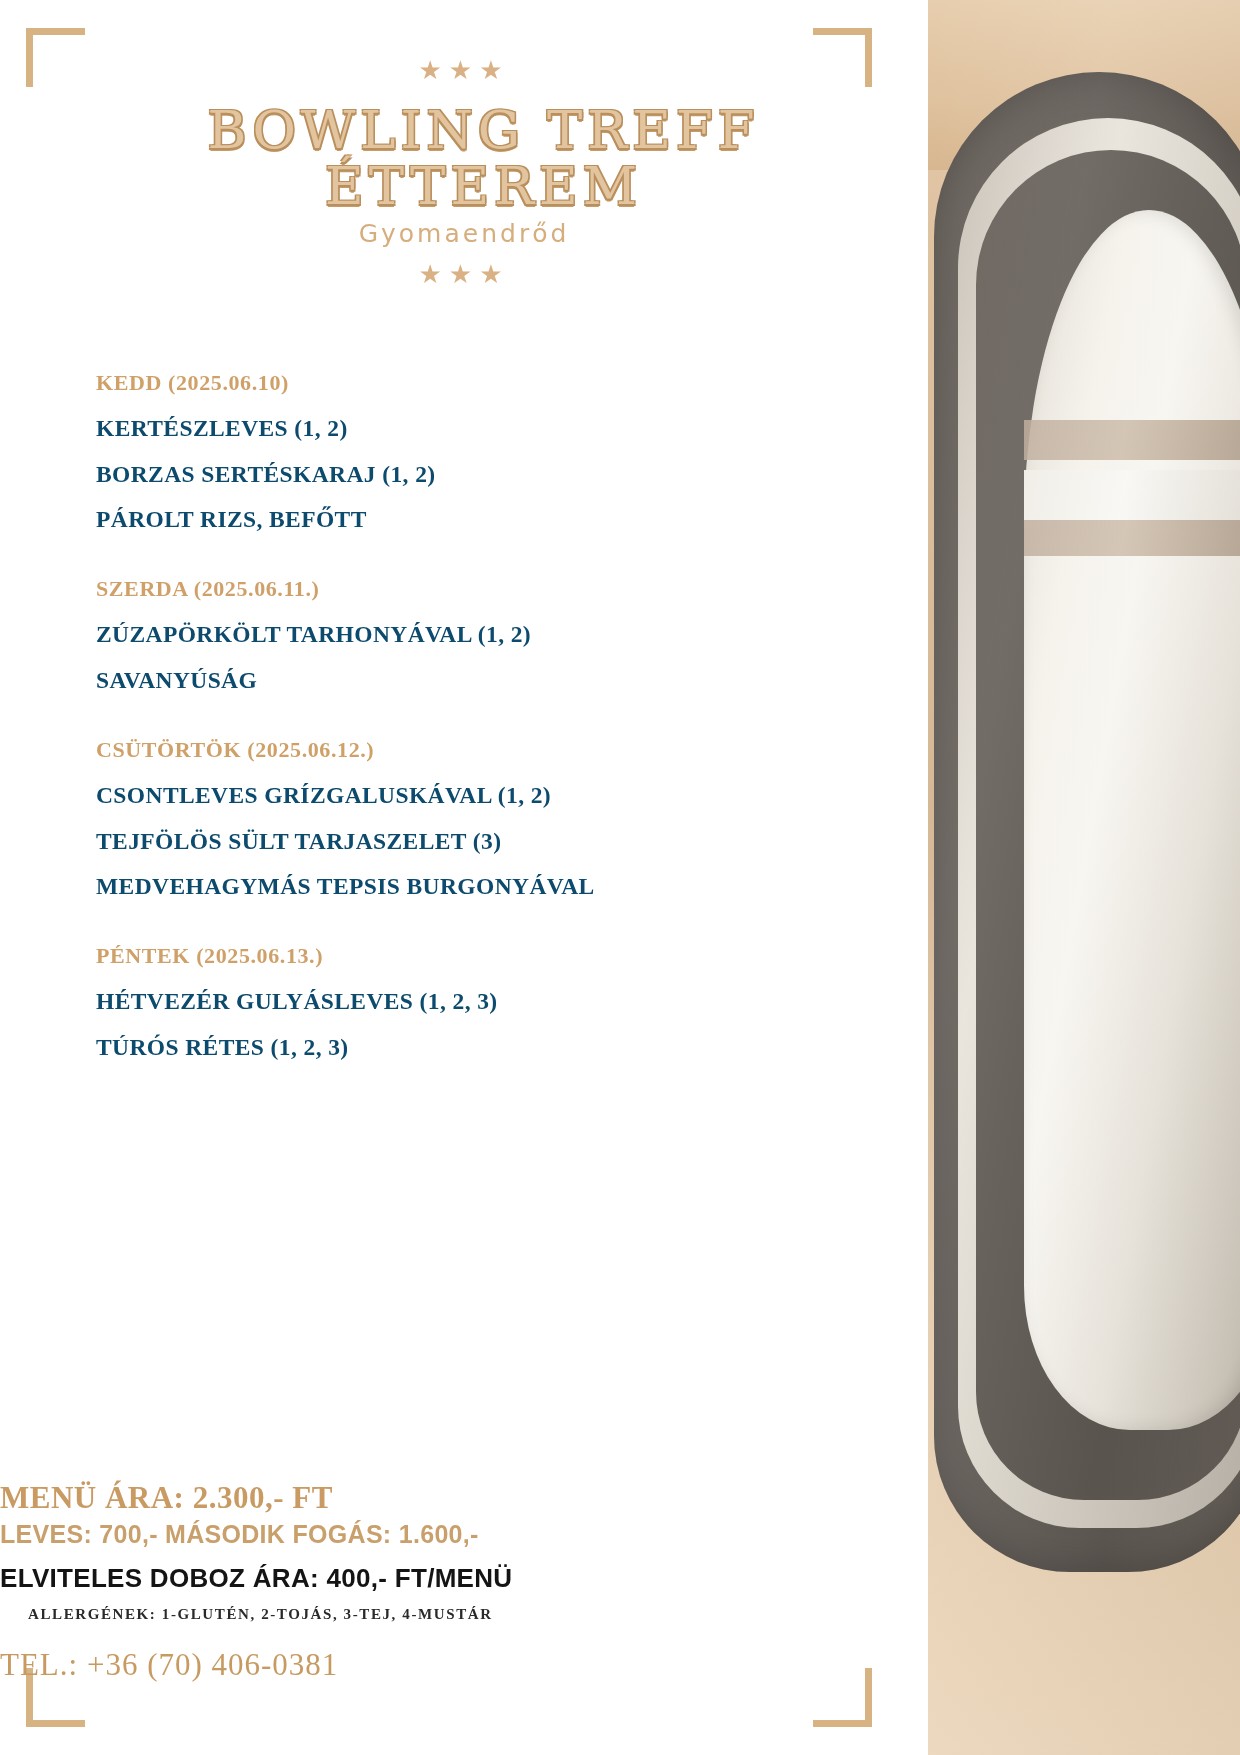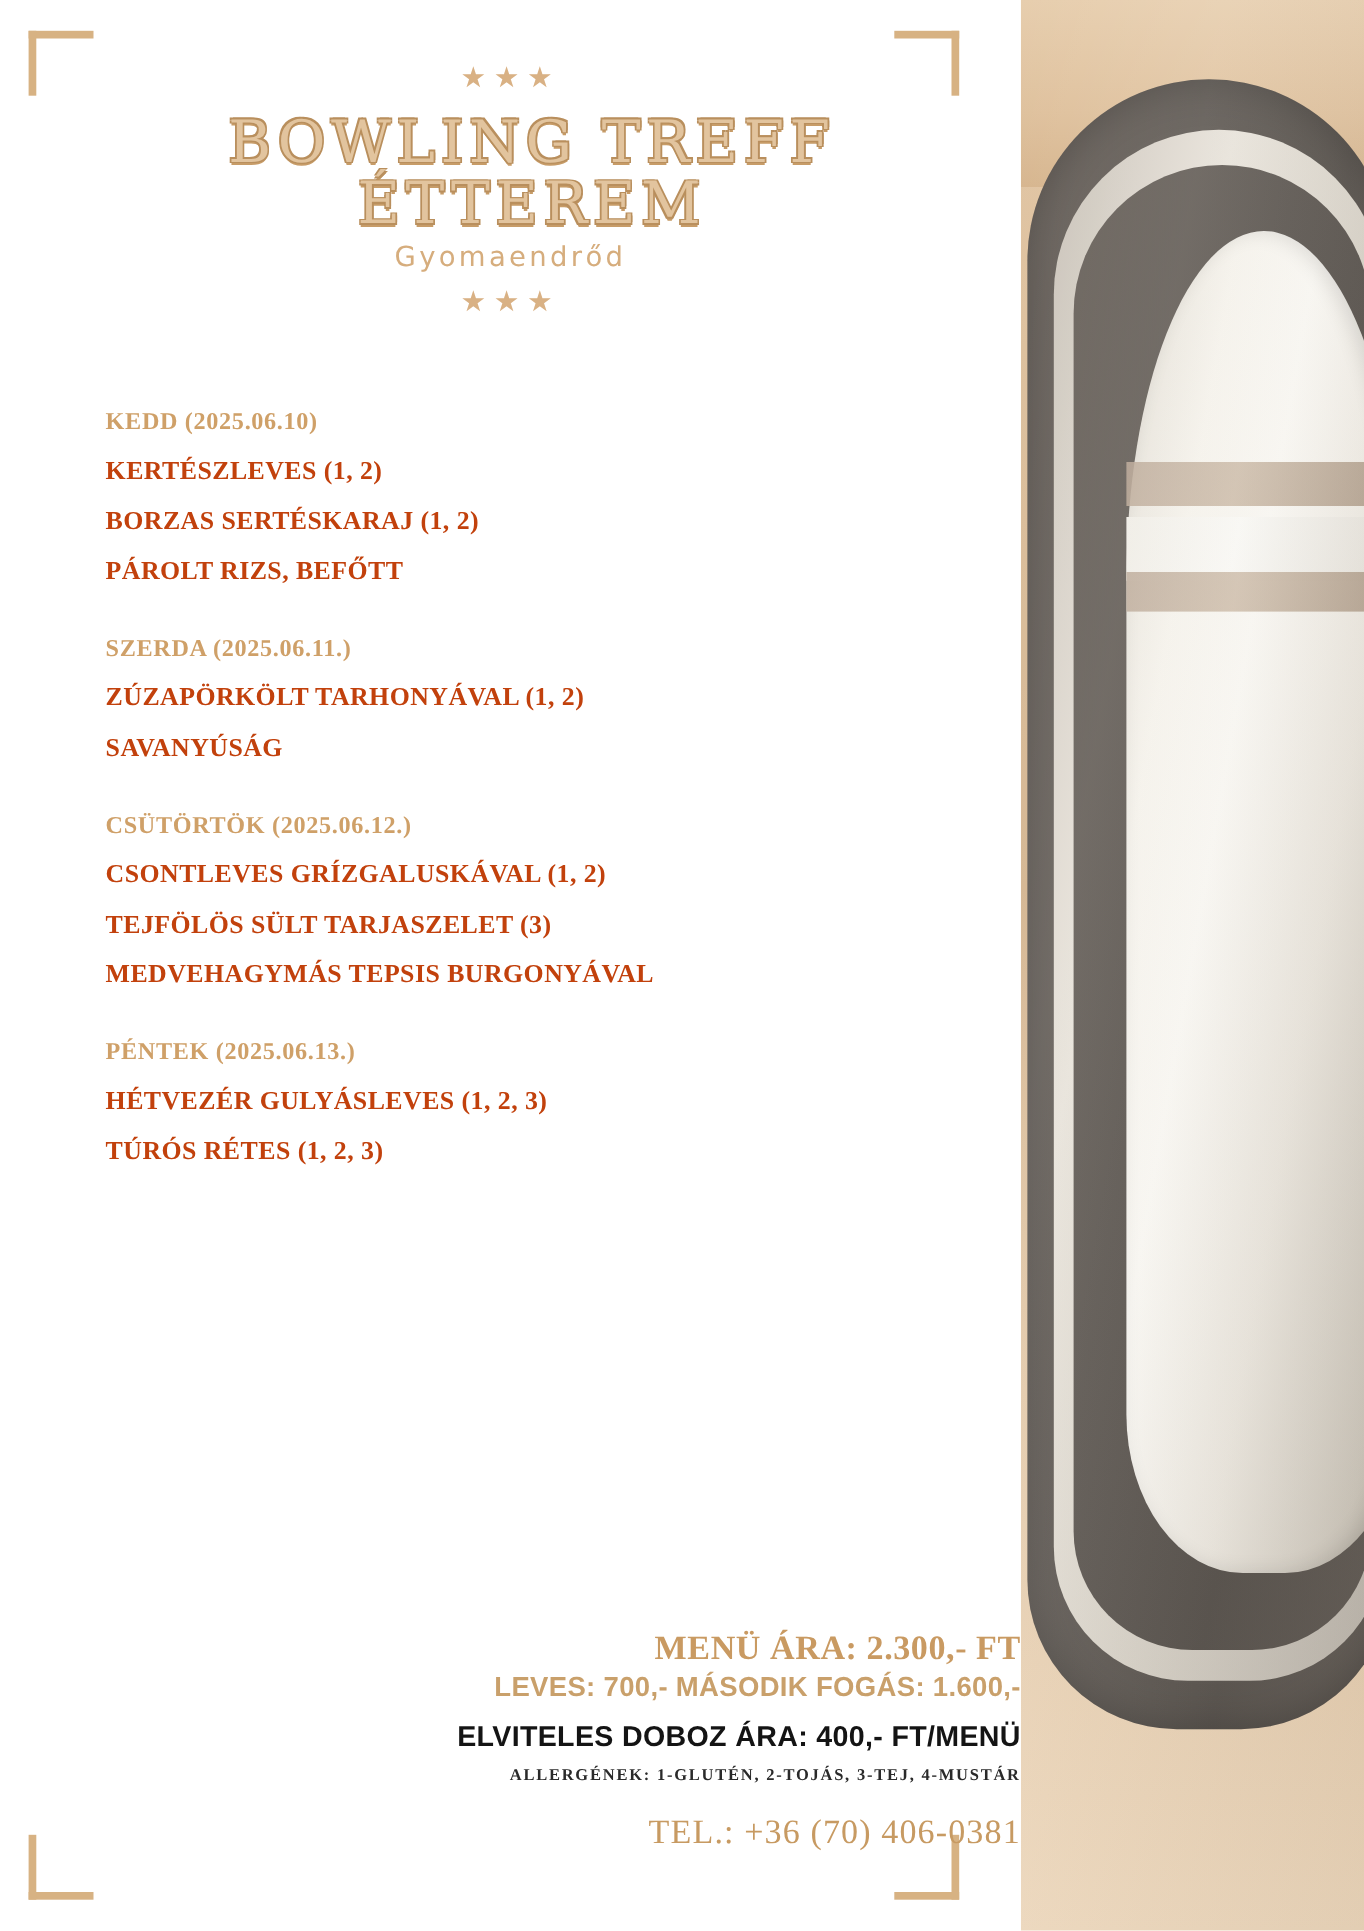--- a/index.html
+++ b/index.html
@@ -174,33 +174,33 @@
     font-size: 22px;
     letter-spacing: 0.6px;
     color: #cfa068;
     margin-bottom: 18px;
   }
   .dish {
     font-family: "Liberation Serif", serif;
     font-weight: bold;
     font-size: 23.5px;
     letter-spacing: 0.4px;
-    color: #c2410c;
+    color: #0c4a6e;
     margin-bottom: 16px;
     line-height: 1.25;
   }
   .dish.empty { color: #2b2b2b; }
 
   
   .footer {
     position: absolute;
-    left: 12px;
+    left: 0;
     right: 0;
     bottom: 72px;
-    text-align: right;
+    text-align: left;
   }
   .price-main {
     font-family: "Liberation Serif", serif;
     font-weight: bold;
     font-size: 31px;
     color: #c99a62;
     letter-spacing: 0.5px;
   }
   .price-sub {
     margin-top: 4px;
@@ -218,20 +218,21 @@
     color: #141414;
     letter-spacing: 0.3px;
   }
   .allergens {
     margin-top: 12px;
     font-family: "Liberation Serif", serif;
     font-weight: bold;
     font-size: 15px;
     letter-spacing: 1.6px;
     color: #2a2a2a;
+    padding-left: 28px;
   }
   .phone {
     margin-top: 24px;
     font-family: "Liberation Serif", serif;
     font-size: 31px;
     letter-spacing: 1px;
     color: #c79a62;
   }
 </style>
 </head>

